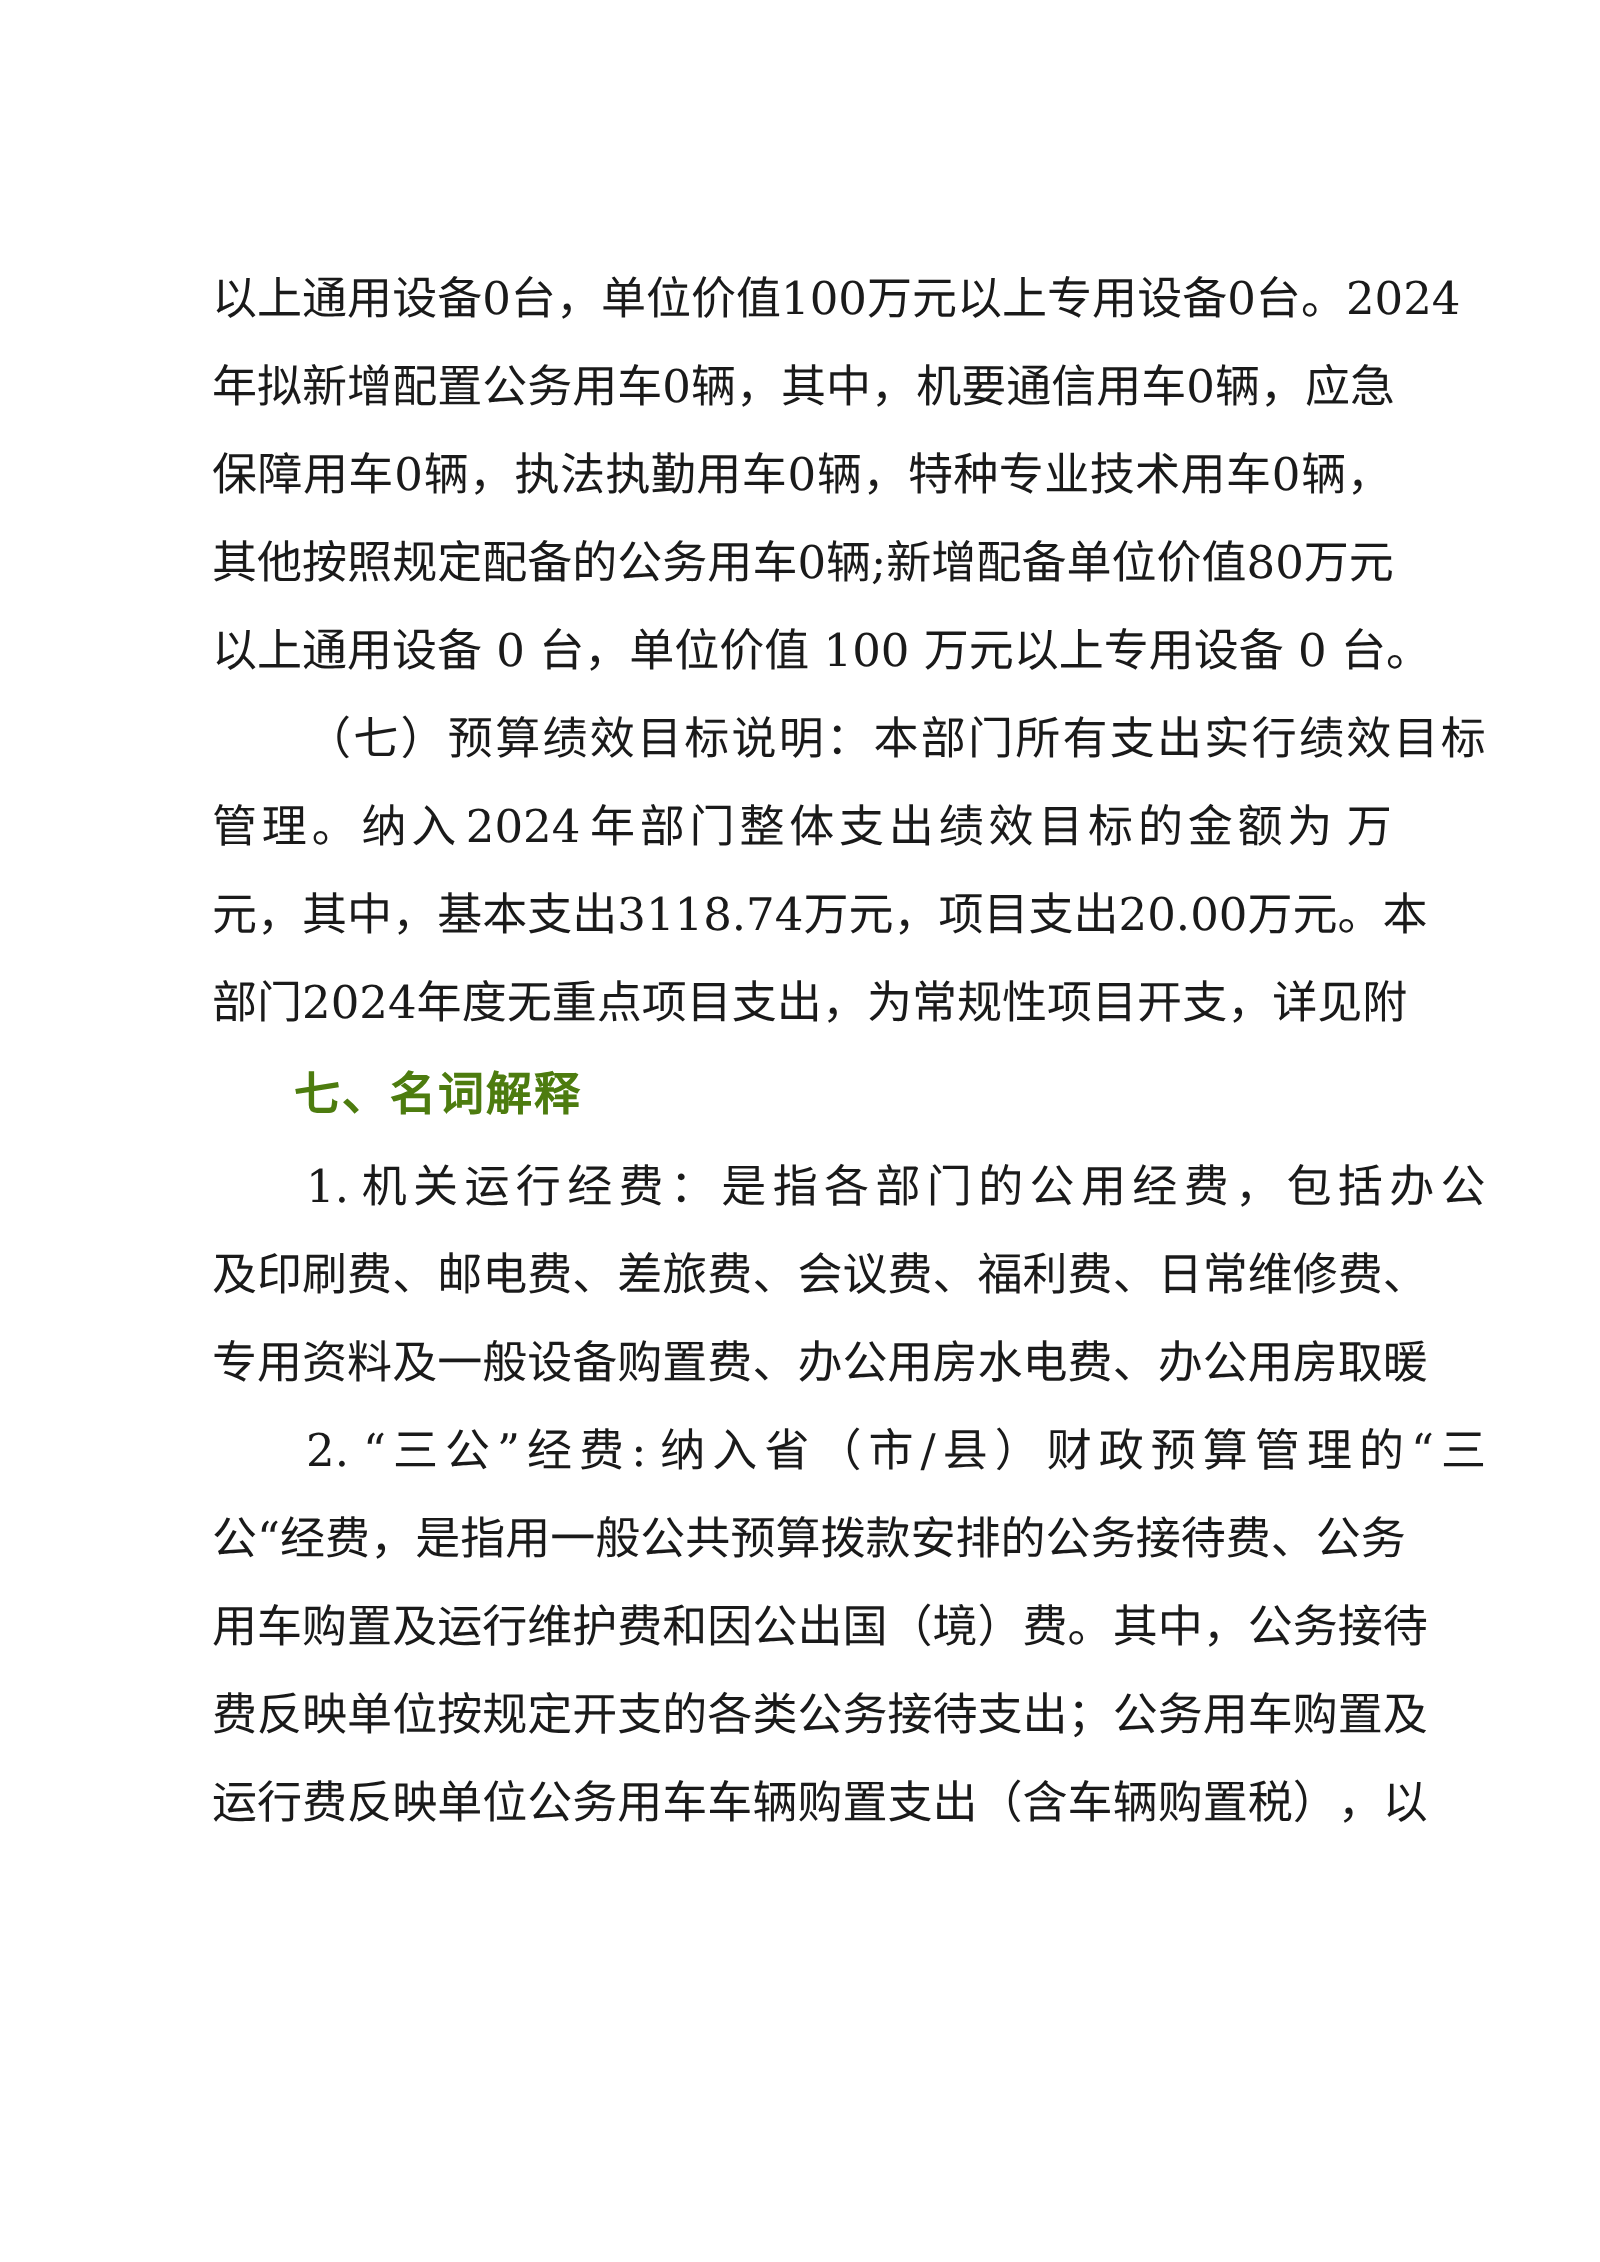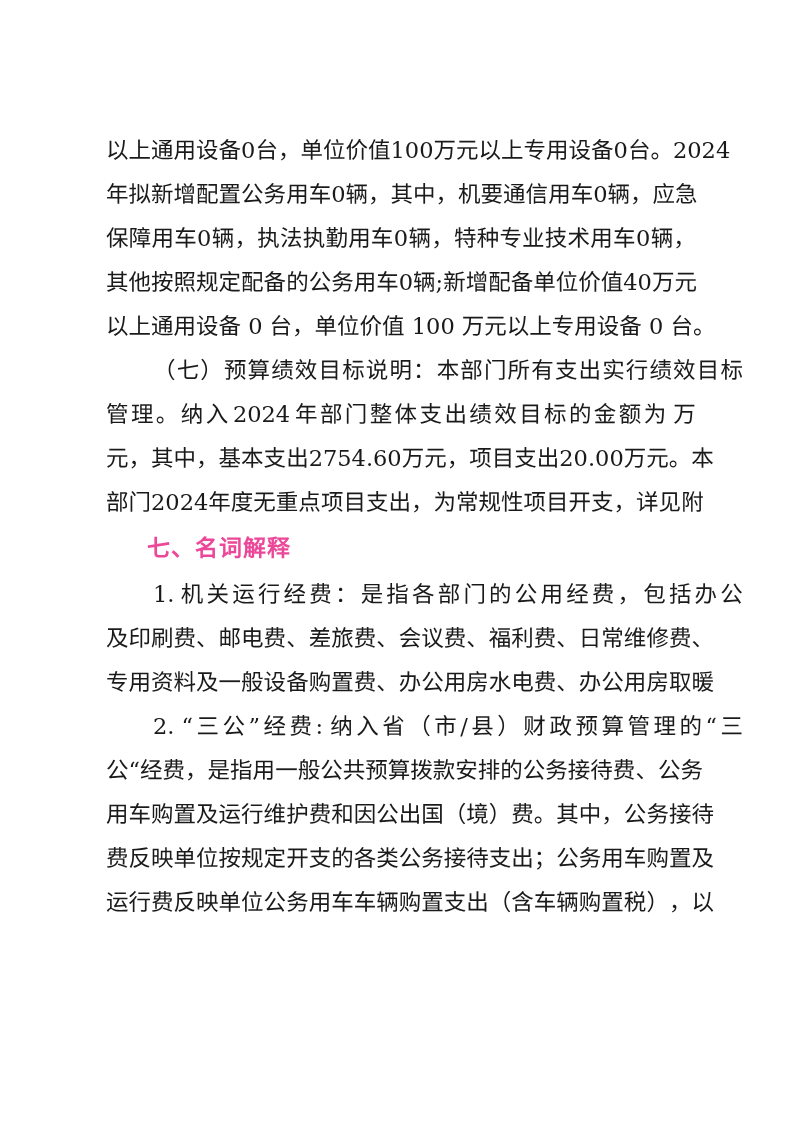--- a/index.html
+++ b/index.html
@@ -63,21 +63,21 @@
   }
 
   .heading {
     height: 48px;
     line-height: 48px;
     font-size: 23px;
     font-weight: bold;
     font-family: "DejaVu Sans", "Liberation Sans", sans-serif;
     padding-left: 41px;
     letter-spacing: 1px;
-    color: #ec4899;
+    color: #4d7c0f;
   }
 </style>
 </head>
 <body>
 
 <div class="page">
   <div class="text-column">
 
     <div class="para">
       <div class="line">
@@ -204,21 +204,21 @@
           <span> </span>
           <span>新</span>
           <span>增</span>
           <span>配</span>
           <span>备</span>
           <span>单</span>
           <span>位</span>
           <span>价</span>
           <span>值</span>
           <span> </span>
-          <span>40</span>
+          <span>80</span>
           <span> </span>
           <span>万</span>
           <span>元</span>
         </div>
       <div class="line ragged">以上通用设备 0 台，单位价值 100 万元以上专用设备 0 台。</div>
     </div>
 
     <div class="para">
       <div class="line indent2">
           <span>（</span>
@@ -279,21 +279,21 @@
           <span>元</span>
           <span>，</span>
           <span>其</span>
           <span>中</span>
           <span>，</span>
           <span>基</span>
           <span>本</span>
           <span>支</span>
           <span>出</span>
           <span> </span>
-          <span>2754.60</span>
+          <span>3118.74</span>
           <span> </span>
           <span>万</span>
           <span>元</span>
           <span>，</span>
           <span>项</span>
           <span>目</span>
           <span>支</span>
           <span>出</span>
           <span> </span>
           <span>20.00</span>

